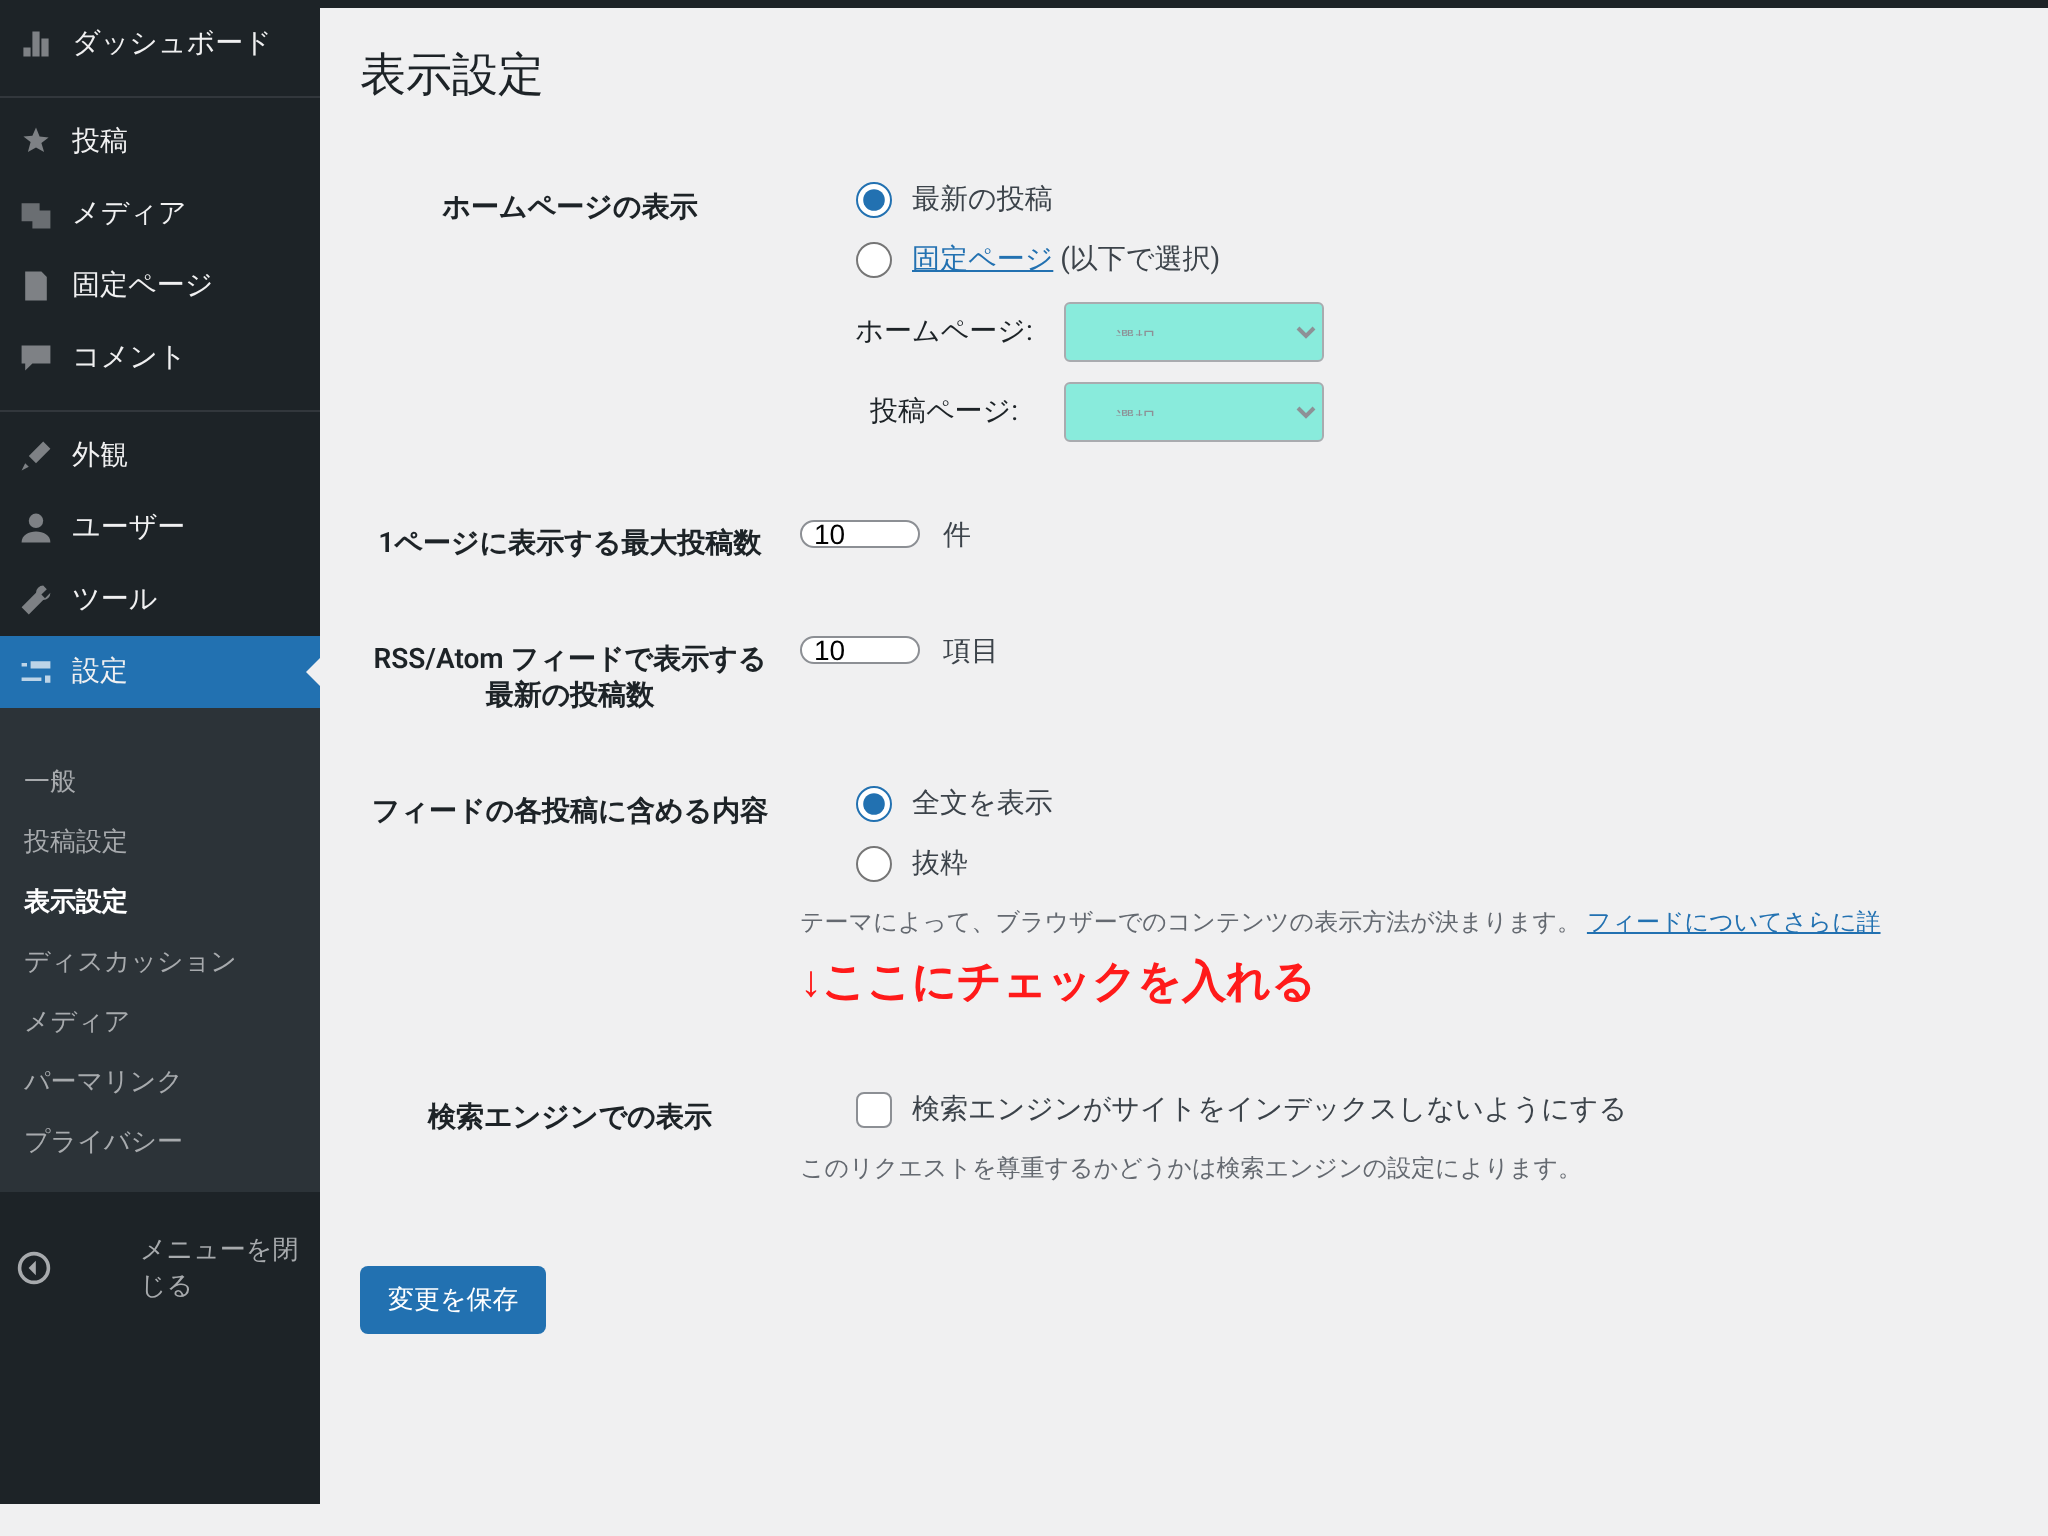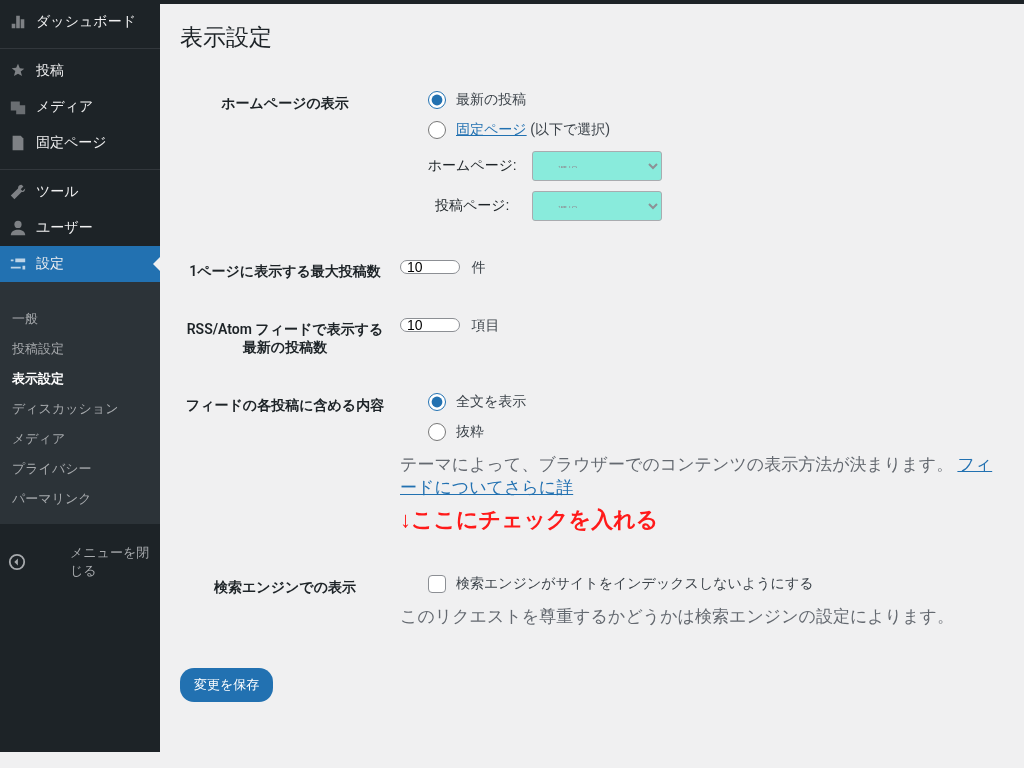--- a/index.html
+++ b/index.html
@@ -149,34 +149,34 @@
   .subrow .lab { width: 100px; text-align: center; margin-right: 10px; color:#1d2327; }
   select.wp-select {
     width: 130px; height: 30px; border: 1px solid #8c8f94; border-radius: 3px;
     background: #5eead4; color: #646970; padding: 12px 8px; font-size: 10px;
   }
   input.small-text {
     width: 60px; height: 14px; border: 1px solid #8c8f94; border-radius: 14px;
     padding: 0 6px; font-size: 14px; background: #fff;
   }
   .unit { margin-left: 8px; font-size: 14px; }
-  .description { color: #646970; font-size: 17px; margin-top: 4px; }
+  .description { color: #646970; font-size: 12px; margin-top: 4px; }
   .annotation {
     color: #ff1a1a; font-weight: 700; font-size: 22px; margin: 6px 0 8px 0;
   }
   .check-row input[type=checkbox] {
     width: 18px; height: 18px; border-radius: 4px; border:1px solid #8c8f94;
     appearance: none; background:#fff;
   }
   .submit-btn {
     margin-top: 24px;
     background: #2271b1;
     color: #fff;
     border: none;
-    border-radius: 14px;
+    border-radius: 4px;
     padding: 8px 14px;
     font-size: 13px;
     cursor: pointer;
     text-align: right;
   }
 </style>
 </head>
 <body>
 
 <div class="adminbar"></div>
@@ -214,61 +214,77 @@
 
   <div class="menu-item">
     <span class="ic">
       <svg viewBox="0 0 20 20">
           <path d="M4 2h9l3 3v13H4z"></path>
         </svg>
     </span>
     <span>固定ページ</span>
   </div>
 
+  <div class="menu-item">
+    <span class="ic">
+      <svg viewBox="0 0 20 20">
+          <path d="M2 3h16v10H8l-4 4v-4H2z"></path>
+        </svg>
+    </span>
+    <span>コメント</span>
+  </div>
 
   <div class="sep"></div>
 
-
-
-  <div class="menu-item">
-    <span class="ic">
-      <svg viewBox="0 0 20 20">
-          <path d="M14 2a4 4 0 00-4 4l-8 8 4 4 8-8a4 4 0 004-4l-3 3-2-2 3-3z"></path>
-        </svg>
-    </span>
-    <span>ツール</span>
-  </div>
+  <div class="menu-item">
+    <span class="ic">
+      <svg viewBox="0 0 20 20">
+          <path d="M14 2l4 4-8 8-4-4zM4 14l-2 4 4-2z"></path>
+        </svg>
+    </span>
+    <span>外観</span>
+  </div>
+
 
   <div class="menu-item">
     <span class="ic">
       <svg viewBox="0 0 20 20">
           <circle cx="10" cy="6" r="4"></circle>
           <path d="M2 18c0-4 4-6 8-6s8 2 8 6z"></path>
         </svg>
     </span>
     <span>ユーザー</span>
+  </div>
+
+  <div class="menu-item">
+    <span class="ic">
+      <svg viewBox="0 0 20 20">
+          <path d="M14 2a4 4 0 00-4 4l-8 8 4 4 8-8a4 4 0 004-4l-3 3-2-2 3-3z"></path>
+        </svg>
+    </span>
+    <span>ツール</span>
   </div>
 
   <div class="menu-item current">
     <span class="ic">
       <svg viewBox="0 0 20 20">
           <path d="M2 5h3v2H2zM7 4h11v4H7zM2 13h11v2H2zM15 12h3v4h-3z"></path>
         </svg>
     </span>
     <span>設定</span>
   </div>
 
   <div class="submenu">
     <a>一般</a>
     <a>投稿設定</a>
     <a class="current">表示設定</a>
     <a>ディスカッション</a>
     <a>メディア</a>
+    <a>パーマリンク</a>
     <a>プライバシー</a>
-    <a>パーマリンク</a>
   </div>
 
   <div class="collapse-item">
     <span class="ic">
       <svg viewBox="0 0 20 20">
           <circle cx="10" cy="10" r="8" fill="none" stroke="#a7aaad" stroke-width="2"></circle>
           <path d="M11 6l-4 4 4 4z"></path>
         </svg>
     </span>
     <span>メニューを閉じる</span>

